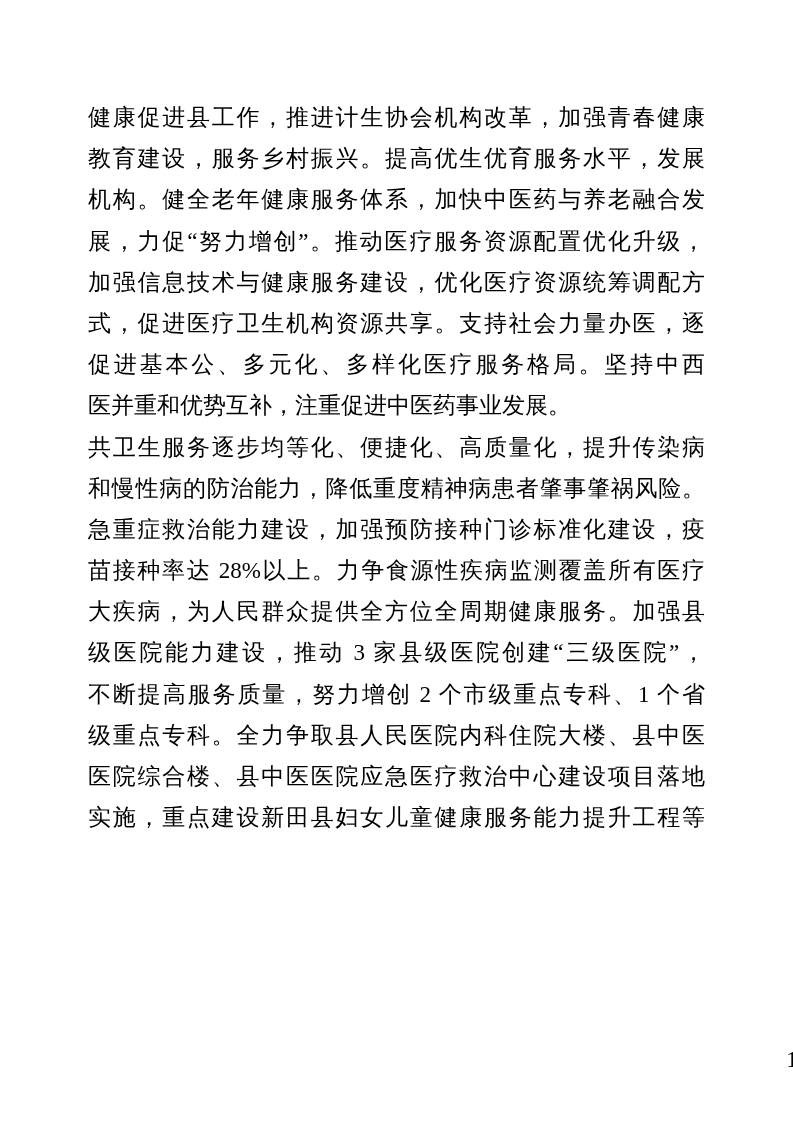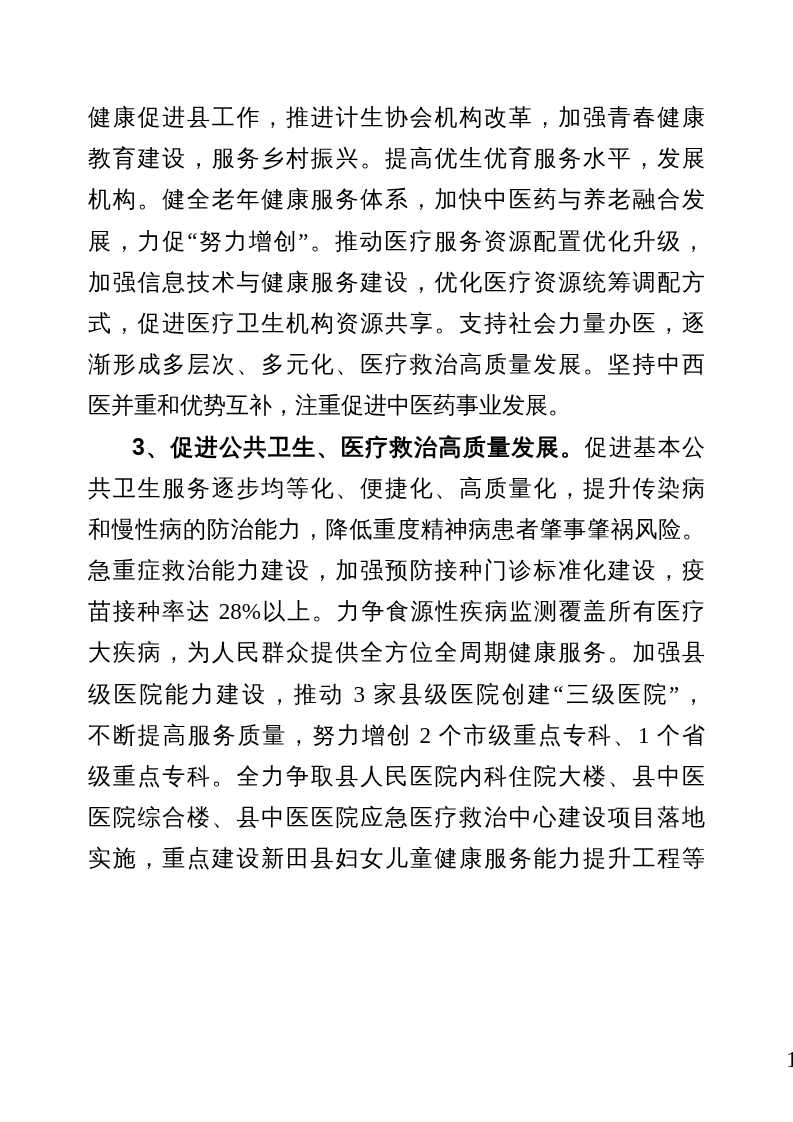--- a/index.html
+++ b/index.html
@@ -71,25 +71,24 @@
 
 <div class="page">
   <div class="text-block" id="text-block">
       <div class="para">
         <div class="line"><span class="seg">健康促进县工作，推进计生协会机构改革，加强青春健康</span></div>
         <div class="line"><span class="seg">教育建设，服务乡村振兴。提高优生优育服务水平，发展</span></div>
         <div class="line"><span class="seg">机构。健全老年健康服务体系，加快中医药与养老融合发</span></div>
         <div class="line"><span class="seg">展，力促“努力增创”。推动医疗服务资源配置优化升级，</span></div>
         <div class="line"><span class="seg">加强信息技术与健康服务建设，优化医疗资源统筹调配方</span></div>
         <div class="line"><span class="seg">式，促进医疗卫生机构资源共享。支持社会力量办医，逐</span></div>
-        <div class="line"><span class="seg">渐形成多层次、多元化、医疗救治高质量发展。坚持中西</span></div>
+        <div class="line"><span class="seg">促进基本公、多元化、多样化医疗服务格局。坚持中西</span></div>
         <div class="line no-fill"><span class="seg">医并重和优势互补，注重促进中医药事业发展。</span></div>
       </div>
       <div class="para">
-        <div class="line" style="text-indent: 44px;"><span class="seg bold">3、促进公共卫生、医疗救治高质量发展。</span><span class="seg">促进基本公</span></div>
         <div class="line"><span class="seg">共卫生服务逐步均等化、便捷化、高质量化，提升传染病</span></div>
         <div class="line"><span class="seg">和慢性病的防治能力，降低重度精神病患者肇事肇祸风险。</span></div>
         <div class="line"><span class="seg">急重症救治能力建设，加强预防接种门诊标准化建设，疫</span></div>
         <div class="line"><span class="seg">苗接种率达 28%以上。力争食源性疾病监测覆盖所有医疗</span></div>
         <div class="line"><span class="seg">大疾病，为人民群众提供全方位全周期健康服务。加强县</span></div>
         <div class="line"><span class="seg">级医院能力建设，推动 3 家县级医院创建“三级医院”，</span></div>
         <div class="line"><span class="seg">不断提高服务质量，努力增创 2 个市级重点专科、1 个省</span></div>
         <div class="line"><span class="seg">级重点专科。全力争取县人民医院内科住院大楼、县中医</span></div>
         <div class="line"><span class="seg">医院综合楼、县中医医院应急医疗救治中心建设项目落地</span></div>
         <div class="line"><span class="seg">实施，重点建设新田县妇女儿童健康服务能力提升工程等</span></div>

